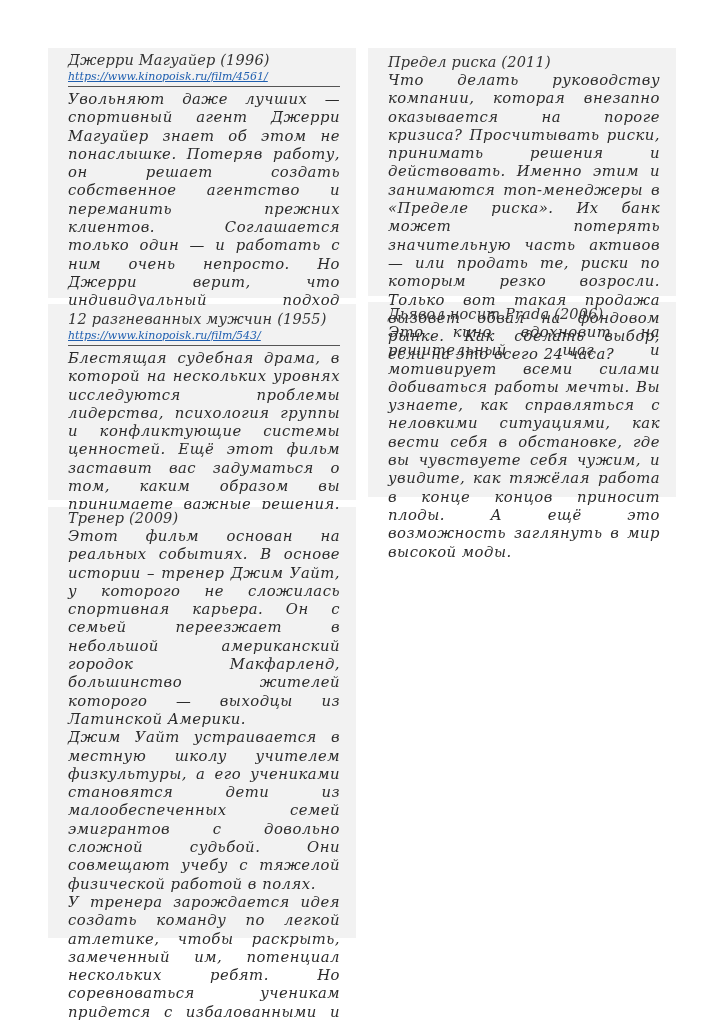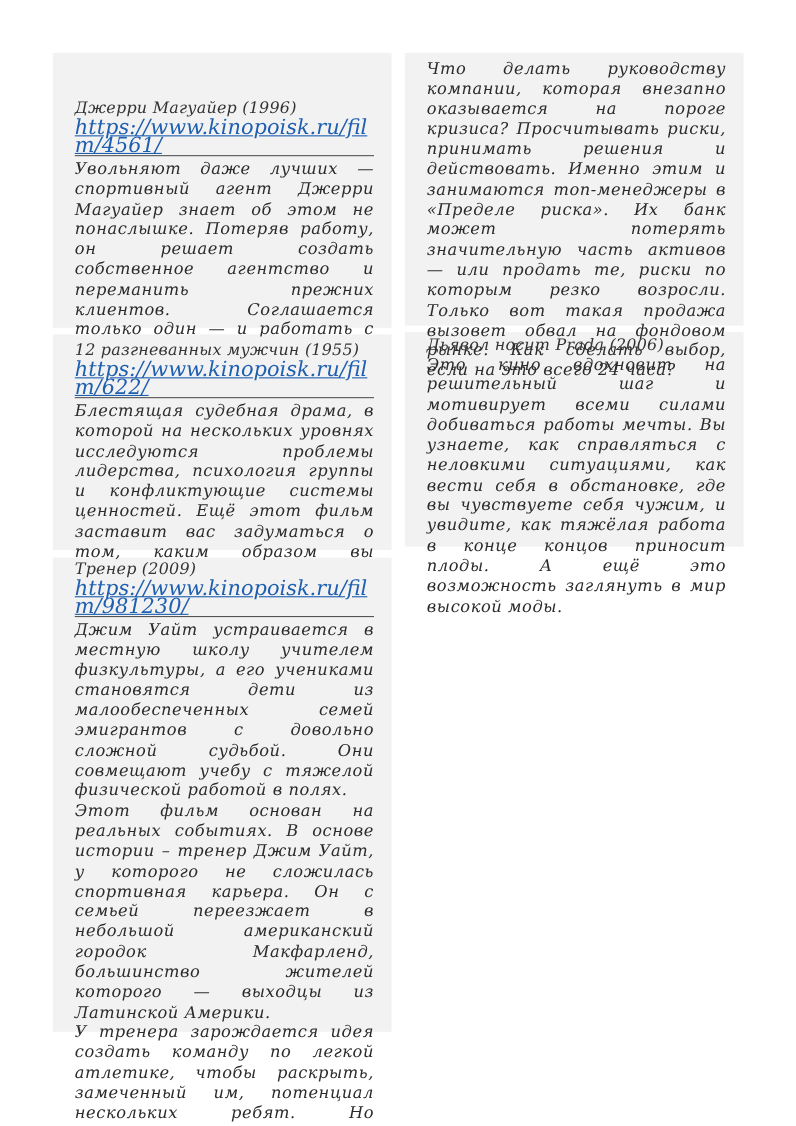--- a/index.html
+++ b/index.html
@@ -2,66 +2,66 @@
 <html><head>
 <meta charset="utf-8">
 <style>
   html, body { margin:0; padding:0; background:#ffffff; }
   body { width:724px; height:1024px; position:relative; overflow:hidden;
          font-family: "DejaVu Serif", serif; color:#2b2b2b; }
   .box { position:absolute; background:#f2f2f2; overflow:visible; }
   .clip { position:absolute; overflow:hidden; }
   .card { position:absolute; width:272px; }
   .title { font-style:italic; font-size:14.5px; line-height:17px; letter-spacing:0.2px; color:#333; }
-  .link { display:block; font-style:italic; font-size:19px; line-height:16px; color:#1f5fb0;
+  .link { display:block; font-style:italic; font-size:11px; line-height:16px; color:#1f5fb0;
           text-decoration:underline; word-break:break-all; padding-bottom:1px;
           border-bottom:1px solid #555; margin-bottom:3px; }
   .desc p { margin:0; font-style:italic; font-size:14.8px; line-height:18.3px; text-align:justify;
             letter-spacing:0.5px; color:#2b2b2b; }
 </style>
 </head>
 <body>
 
 <div class="box" style="left:48px;top:48px;width:308px;height:250px;"></div>
 <div class="box" style="left:48px;top:304px;width:308px;height:196px;"></div>
 <div class="box" style="left:48px;top:507px;width:308px;height:431px;"></div>
 <div class="box" style="left:368px;top:48px;width:308px;height:248px;"></div>
 <div class="box" style="left:368px;top:302px;width:308px;height:195px;"></div>
 
 <div class="clip" style="left:48px;top:48px;width:320px;height:258px;">
-  <div class="card" style="left:20px;top:4px;margin-top:39px;">
+  <div class="card" style="left:20px;top:4px;">
     <div class="title">Джерри Магуайер (1996)</div>
     <a class="link">https://www.kinopoisk.ru/film/4561/</a>
     <div class="desc">
       <p>Увольняют даже лучших — спортивный агент Джерри Магуайер знает об этом не понаслышке. Потеряв работу, он решает создать собственное агентство и переманить прежних клиентов. Соглашается только один — и работать с ним очень непросто. Но Джерри верит, что индивидуальный подход позволяет выстроить отношения даже с самыми сложными клиентами.</p>
     </div>
   </div>
 </div>
 
 <div class="clip" style="left:48px;top:304px;width:320px;height:205px;">
   <div class="card" style="left:20px;top:7px;">
     <div class="title">12 разгневанных мужчин (1955)</div>
-    <a class="link">https://www.kinopoisk.ru/film/622/</a>
+    <a class="link">https://www.kinopoisk.ru/film/543/</a>
     <div class="desc">
       <p>Блестящая судебная драма, в которой  на нескольких уровнях исследуются проблемы лидерства, психология группы и конфликтующие системы ценностей. Ещё этот фильм заставит вас задуматься о том, каким образом вы принимаете важные решения. Смотрите.</p>
     </div>
   </div>
 </div>
 
 <div class="card" style="left:68px;top:510px;">
   <div class="title">Тренер (2009)</div>
-  <a class="link">https://www.kinopoisk.ru/film/981230/</a>
   <div class="desc">
+    <p>Этот фильм основан на реальных событиях.  В основе истории – тренер Джим Уайт, у которого не сложилась спортивная карьера. Он с семьей переезжает в небольшой американский городок Макфарленд, большинство жителей которого — выходцы из Латинской Америки.</p>
     <p>Джим Уайт устраивается в местную школу учителем физкультуры, а его учениками становятся дети из малообеспеченных семей эмигрантов с довольно сложной судьбой. Они совмещают учебу с тяжелой физической работой в полях.</p>
-    <p>Этот фильм основан на реальных событиях.  В основе истории – тренер Джим Уайт, у которого не сложилась спортивная карьера. Он с семьей переезжает в небольшой американский городок Макфарленд, большинство жителей которого — выходцы из Латинской Америки.</p>
     <p>У тренера зарождается идея создать команду по легкой атлетике, чтобы раскрыть, замеченный им, потенциал нескольких ребят. Но соревноваться ученикам придется с избалованными и самоуверенными детишками из</p>
   </div>
 </div>
 
 <div class="card" style="left:388px;top:54px;">
+  <div class="title">Предел риска (2011)</div>
   <div class="desc">
     <p>Что делать руководству компании, которая внезапно оказывается на пороге кризиса? Просчитывать риски, принимать решения и действовать. Именно этим и занимаются топ-менеджеры в «Пределе риска». Их банк может потерять значительную часть активов — или продать те, риски по которым резко возросли. Только вот такая продажа вызовет обвал на фондовом рынке. Как сделать выбор, если на это всего 24 часа?</p>
   </div>
 </div>
 
 <div class="card" style="left:388px;top:306px;">
   <div class="title">Дьявол носит Prada (2006)</div>
   <div class="desc">
     <p>Это кино вдохновит на решительный шаг и мотивирует всеми силами добиваться работы мечты. Вы узнаете, как справляться с неловкими ситуациями, как вести себя в обстановке, где вы чувствуете себя чужим, и увидите, как тяжёлая работа в конце концов приносит плоды. А ещё это возможность заглянуть в мир высокой моды.</p>
   </div>

